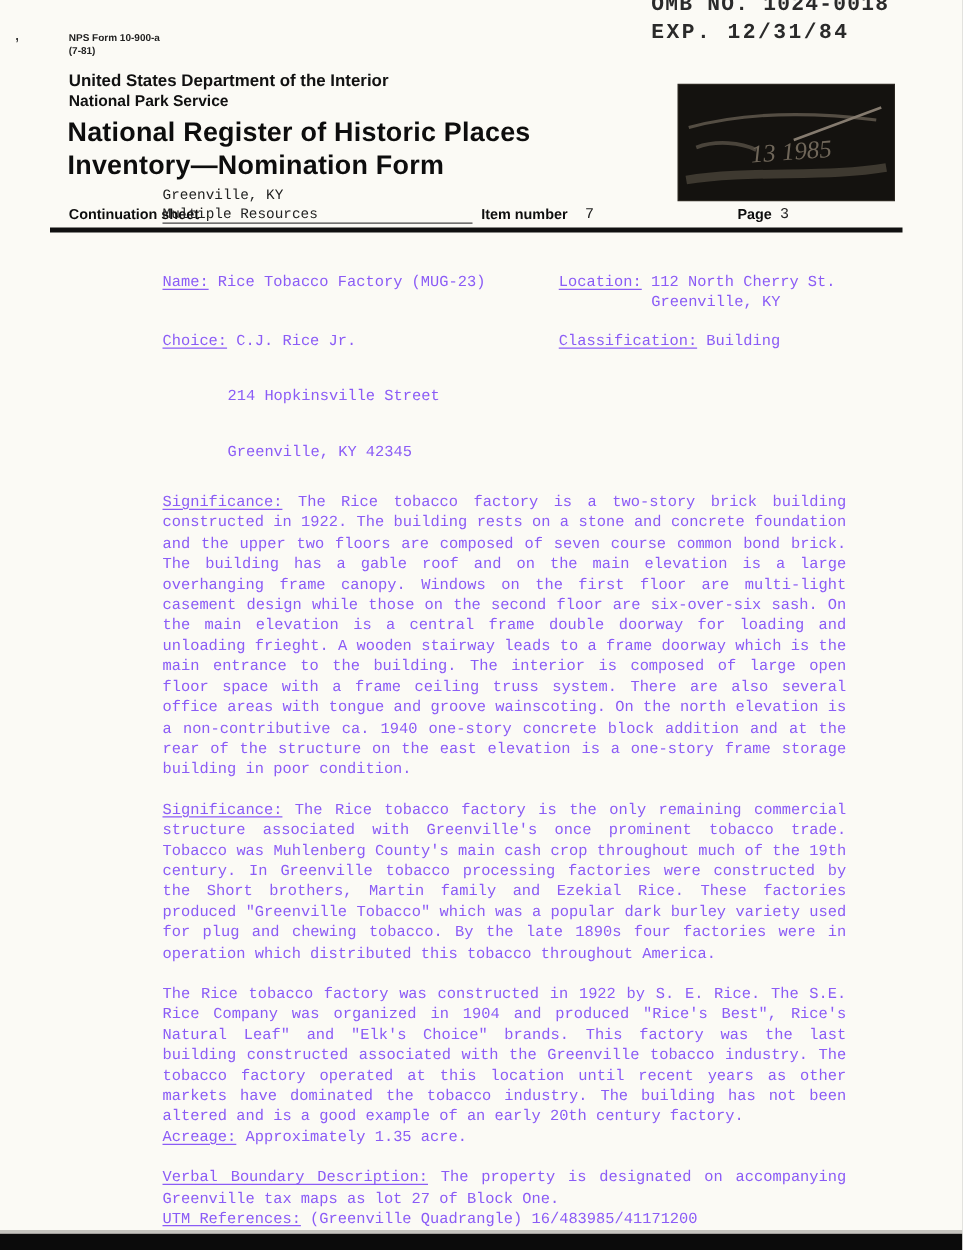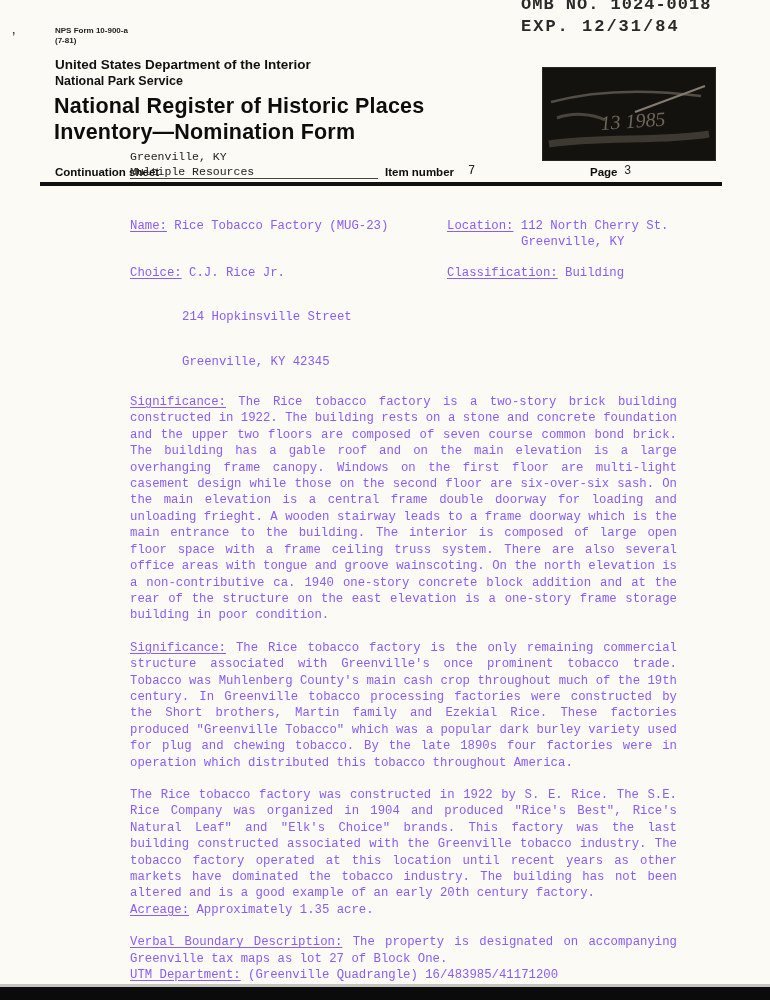--- a/index.html
+++ b/index.html
@@ -147,21 +147,21 @@
       <span class="ul">Acreage:</span>
       <span>Approximately 1.35 acre.</span>
     </p>
 
     <p class="para">
       <span class="ul">Verbal Boundary Description:</span>
       <span>The property is designated on accompanying Greenville tax maps as lot 27 of Block One.</span>
     </p>
 
     <p class="single">
-      <span class="ul">UTM Department:</span>
+      <span class="ul">UTM References:</span>
       <span>(Greenville Quadrangle) 16/483985/41171200</span>
     </p>
 
   </div>
 
   <div class="bottom-shadow"></div>
   <div class="bottom-bar"></div>
 
 </div>
 

